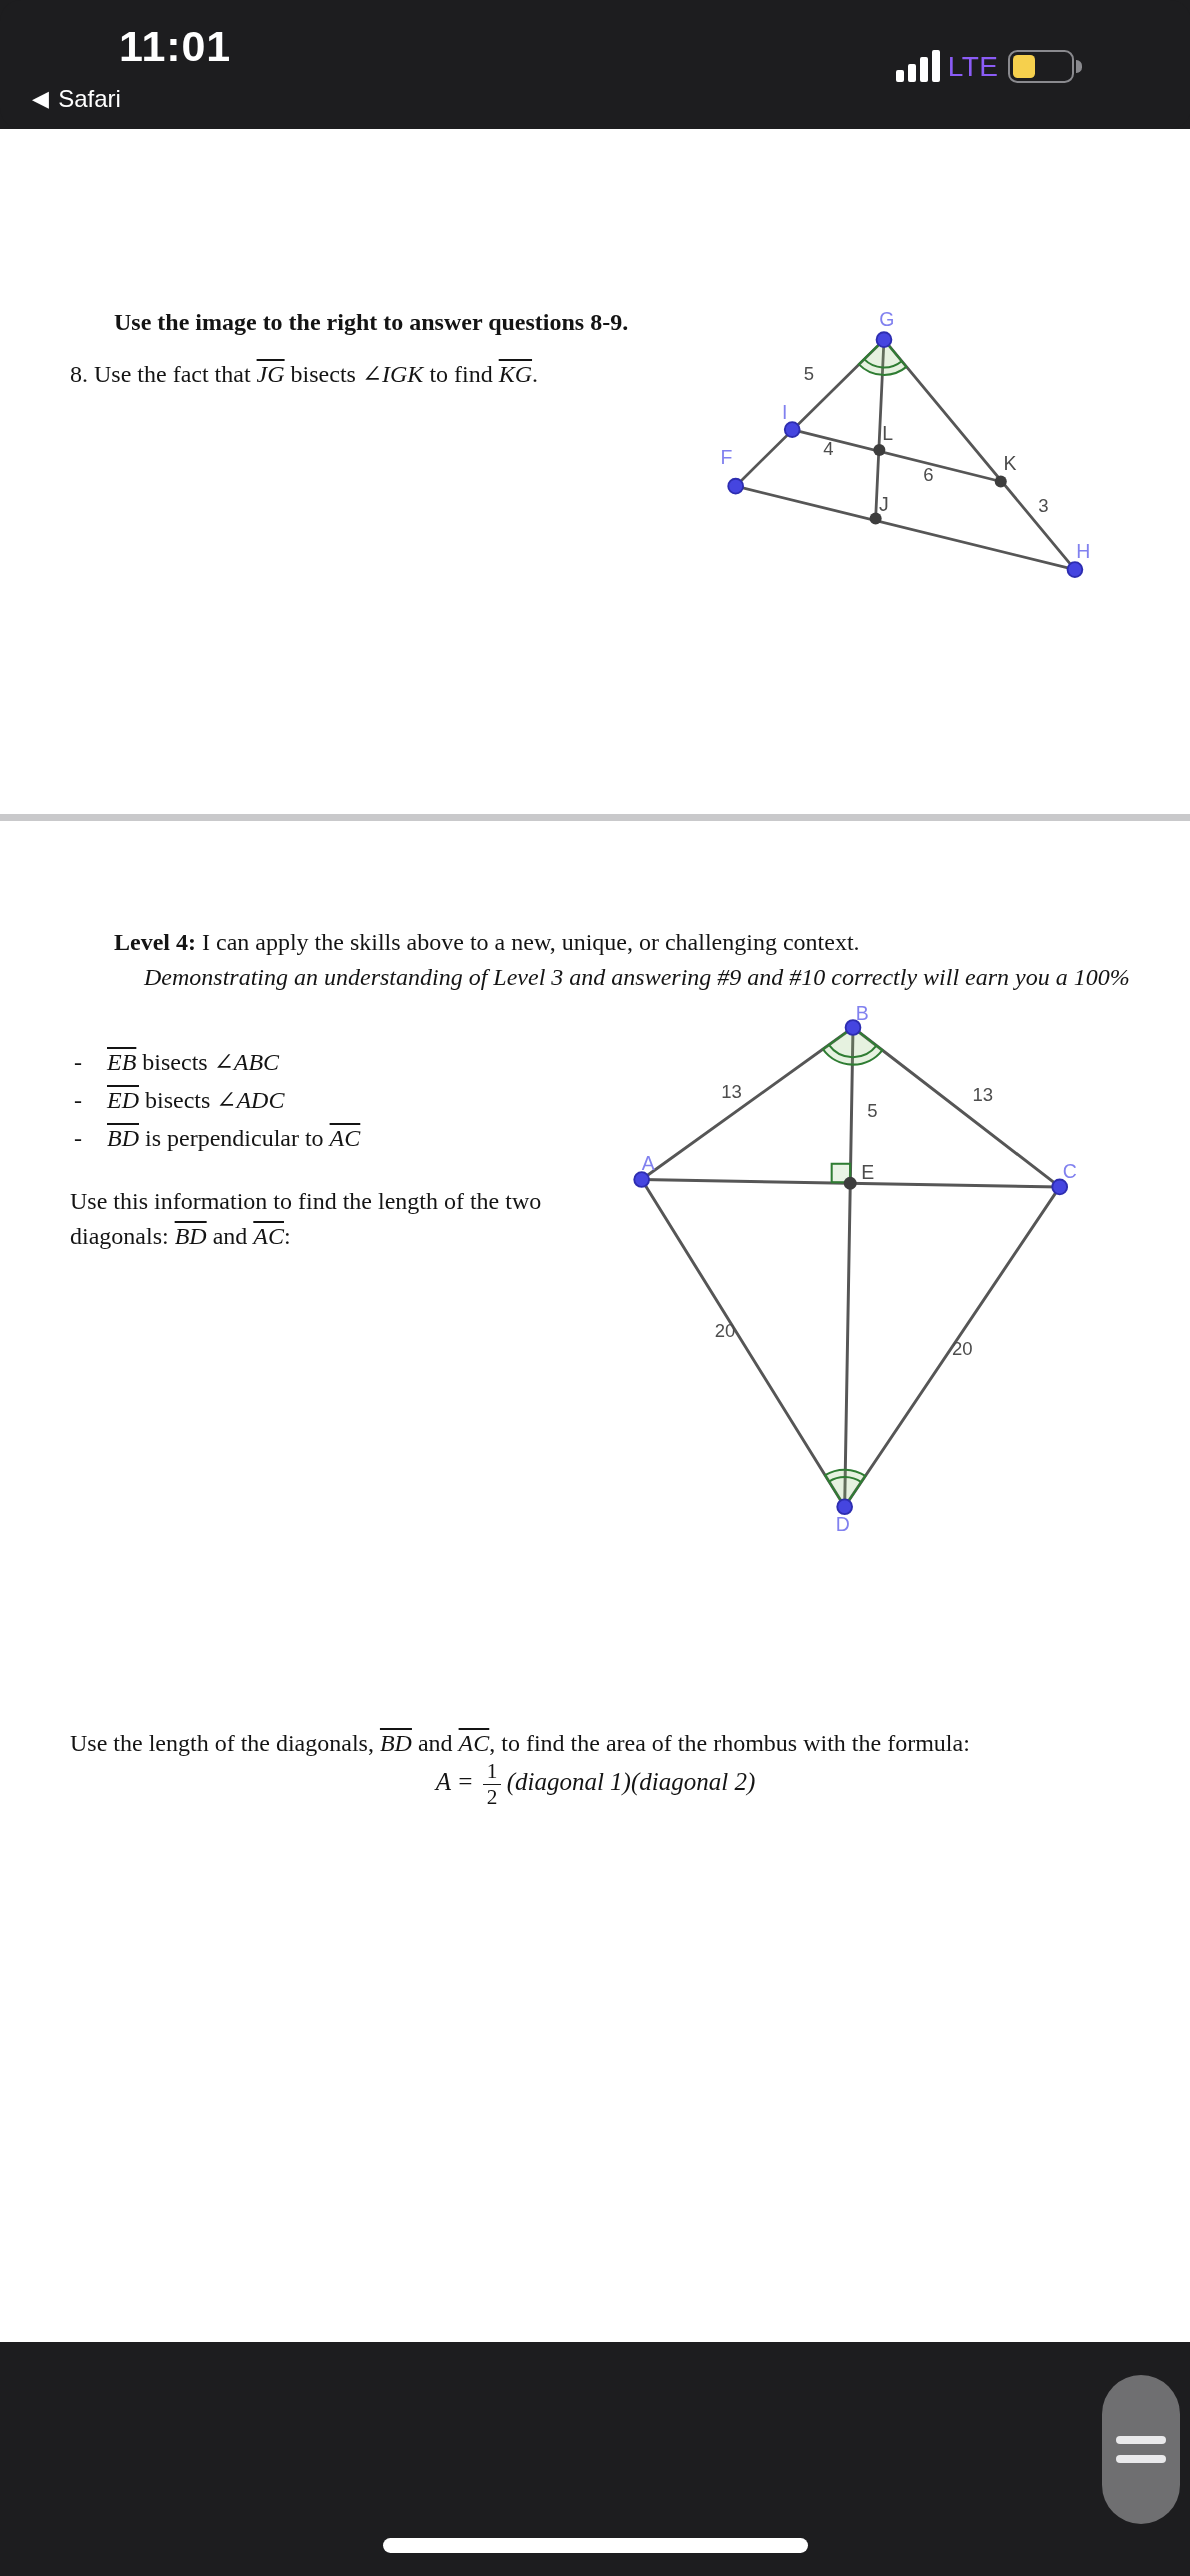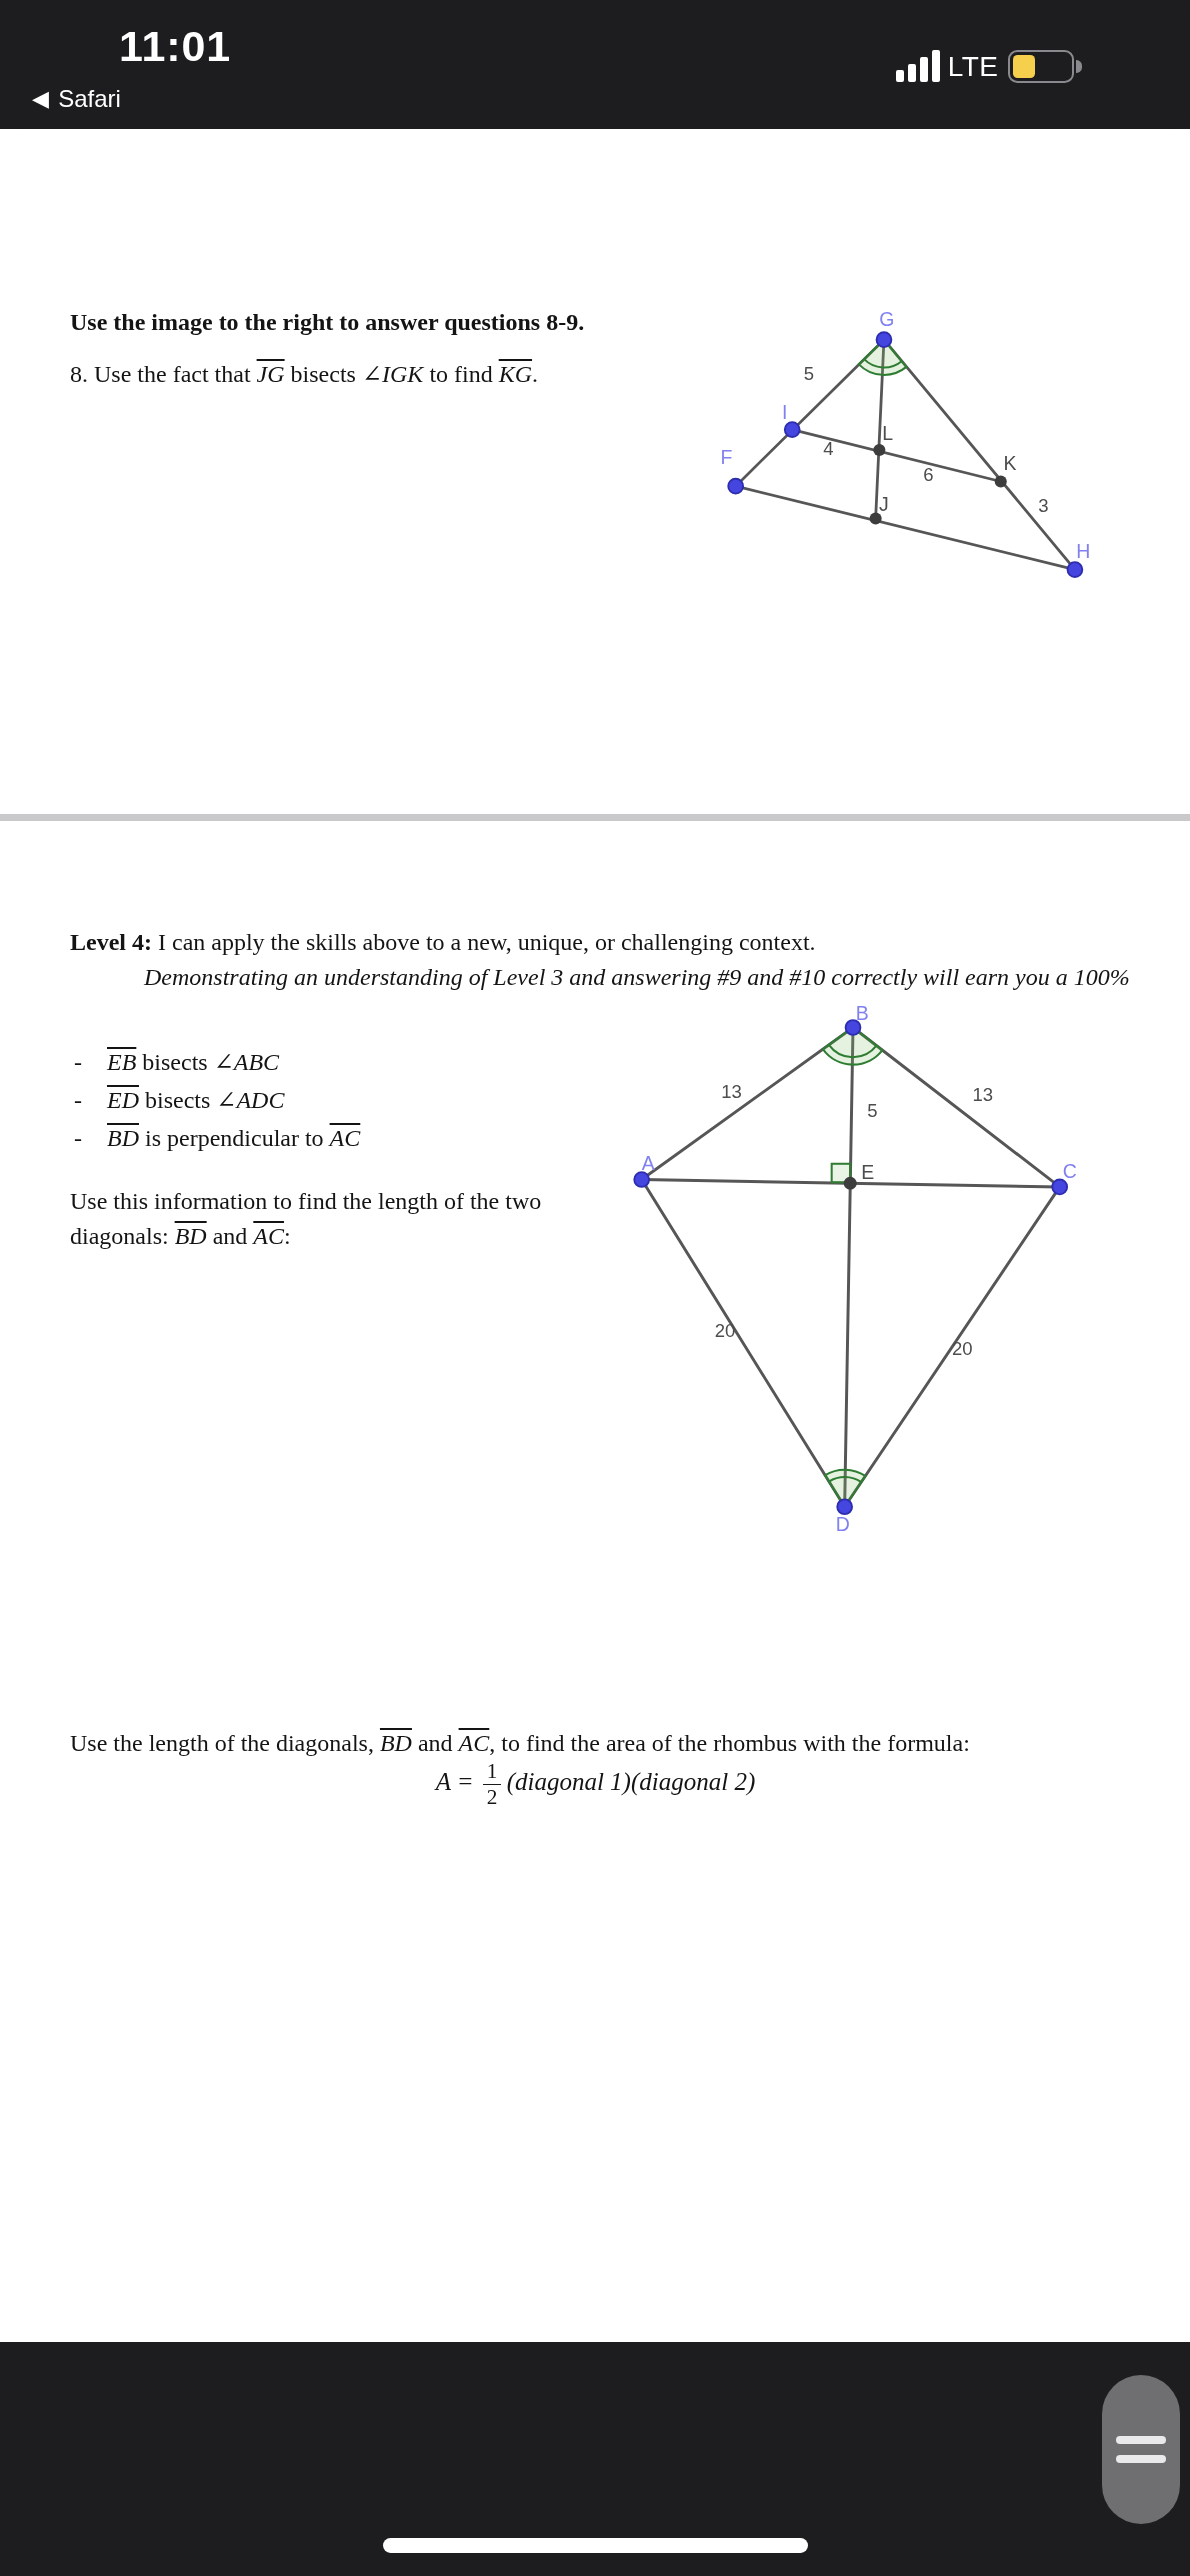--- a/index.html
+++ b/index.html
@@ -12,35 +12,35 @@
   
   .status-bar { position:absolute; left:0; top:0; width:1191px; height:129px; background:#1d1d1f;border-radius:21px; }
   .time { position:absolute; left:119px; top:22px; color:#fff; font-size:43px; font-weight:bold; letter-spacing:0.9px; }
   .back-btn { position:absolute; left:32px; top:80px; display:flex; align-items:center; gap:9.3px; color:#fff; cursor:pointer; }
   .back-tri { font-size:22px; line-height:37px; }
   .back-label { font-size:24px; line-height:37px; }
   .sb-right { position:absolute; left:896px; top:45px; display:flex; align-items:flex-end; }
   .signal { display:flex; align-items:flex-end; gap:3.7px; height:37px; padding-bottom:2.8px; }
   .signal i { display:block; width:8.3px; border-radius:1.9px; background:#fff; }
   .signal .b1{height:12px;} .signal .b2{height:18.5px;} .signal .b3{height:25px;} .signal .b4{height:32px;}
-  .lte { color:#ffffff; font-size:28px; line-height:37px; margin-left:7.4px; letter-spacing:0.5px; }
+  .lte { color:#8b5cf6; font-size:28px; line-height:37px; margin-left:7.4px; letter-spacing:0.5px; }
   .battery { display:flex; align-items:center; margin-left:9.3px; height:37px; }
   .bat-body { position:relative; width:62px; height:29px; border:2.8px solid #8a8a8e; border-radius:9.3px; }
   .bat-fill { position:absolute; left:2.8px; top:2.8px; width:22px; height:23px; border-radius:4.6px; background:#f6d04d; }
   .bat-nub { width:6.5px; height:13px; background:#8a8a8e; border-radius:0 5.6px 5.6px 0; margin-left:1.9px; }
 
   
   .document { position:absolute; left:0; top:129px; width:1191px; height:2213px; background:#ffffff; }
   .page-divider { position:absolute; left:0; top:814px; width:1191px; height:6.5px; background:#c9c9cb; }
 
   .line {
     position:absolute; white-space:nowrap; color:#141414;
     font:24px/32px "Liberation Serif","DejaVu Serif",serif;
   }
-  .bold { font-weight:bold; }
+  .bold { font-weight:bold;margin-left:44px; }
   .it   { font-style:italic; }
   .m    { font-style:italic; }
   .ov   { text-decoration:overline; }
   .dash { display:inline-block; width:33px; }
 
   .formula {
     position:absolute; left:0; top:1760px; width:1191px; text-align:center;
     font:25px/32px "Liberation Serif","DejaVu Serif",serif; color:#141414;
   }
   .frac { display:inline-flex; flex-direction:column; align-items:center;

